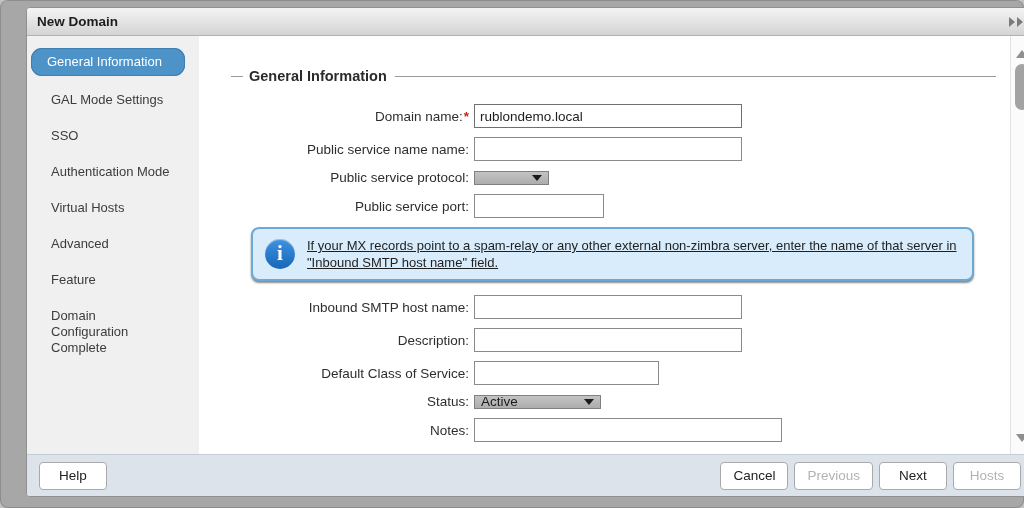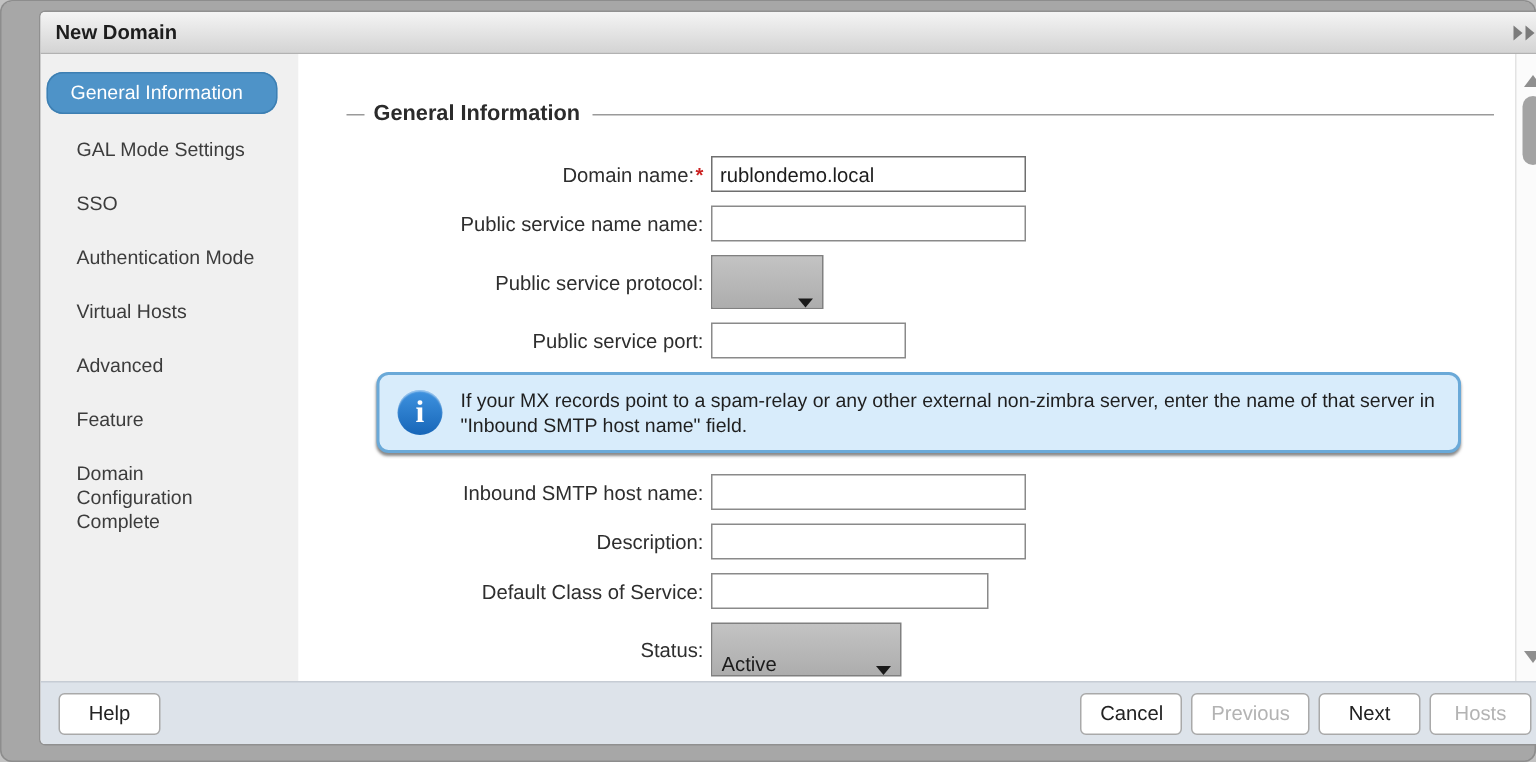--- a/index.html
+++ b/index.html
@@ -33,38 +33,38 @@
   .section { display:flex; align-items:center; margin:0 0 20px 0; }
   .section .dash { width:12px; height:1px; background:#9a9a9a; margin-right:6px; }
   .section-title { font-size:14.5px; font-weight:bold; color:#2b2b2b; white-space:nowrap; }
   .section .hr { flex:1; height:1px; background:#9a9a9a; margin-left:8px; }
 
   .row { display:flex; align-items:center; margin-bottom:9px; }
   .lbl { width:243px; flex:0 0 243px; text-align:right; font-size:13.5px; color:#2e2e2e; padding-right:5px; }
   .req { color:#cc2222; font-weight:bold; margin-left:1px; }
   .txt { height:24px; border:1px solid #8a8a8a; background:#fff; font-size:13.5px;
     font-family:"Liberation Sans", sans-serif; padding:0 5px; color:#1c1c1c; }
-  .w250 { width:210px; } .w130 { width:130px; } .w185 { width:185px; } .w308 { width:308px; }
+  .w250 { width:268px; } .w130 { width:130px; } .w185 { width:185px; } .w308 { width:308px; }
   .txt.domain { border-color:#6f6f6f; }
 
-  .dd { height:36px; background:linear-gradient(#c3c3c3,#adadad); border:1px solid #808080;
-    display:flex; align-items:flex-end; padding:0 6px; cursor:pointer; font-size:13.5px; color:#1c1c1c; }
+  .dd { height:14px; background:linear-gradient(#c3c3c3,#adadad); border:1px solid #808080;
+    display:flex; align-items:center; padding:0 6px; cursor:pointer; font-size:13.5px; color:#1c1c1c; }
   .dd .dd-val { flex:1; white-space:nowrap; overflow:hidden; }
   .dd-arrow { width:0; height:0; border-left:5px solid transparent; border-right:5px solid transparent;
     border-top:6px solid #1a1a1a; margin-left:6px; }
   .dd.w75 { width:75px; } .dd.w127 { width:127px; }
 
   .infobox { margin:8px 22px 14px 20px; background:#d8ecfb; border:2px solid #6aa9d8; border-radius:8px;
     display:flex; align-items:center; padding:8px 12px; gap:12px;
     box-shadow:0 2px 2px rgba(40,40,40,0.55); }
   .info-icon { flex:0 0 30px; width:30px; height:30px; border-radius:50%;
     background:linear-gradient(#3f93e0,#1766b8); color:#fff; text-align:center;
     font-family:"Liberation Serif", serif; font-weight:bold; font-size:21px; line-height:29px;
     box-shadow:inset 0 1px 1px rgba(255,255,255,.5); }
-  .info-text { font-size:13px; color:#1f1f1f; line-height:17px; max-width:660px; }
+  .info-text { font-size:13px; color:#1f1f1f; line-height:17px; max-width:660px;text-decoration:underline; }
 
   
   .scrollbar { flex:0 0 23px; background:#fbfbfb; border-left:1px solid #e3e3e3; position:relative; }
   .sb-up, .sb-down { position:absolute; left:5px; width:0; height:0;
     border-left:6px solid transparent; border-right:6px solid transparent; cursor:pointer; }
   .sb-up { top:14px; border-bottom:8px solid #8f8f8f; }
   .sb-down { bottom:12px; border-top:8px solid #8f8f8f; }
   .sb-thumb { position:absolute; top:28px; left:4px; width:14px; height:46px;
     background:#a3a3a3; border-radius:7px; cursor:grab; }
 

